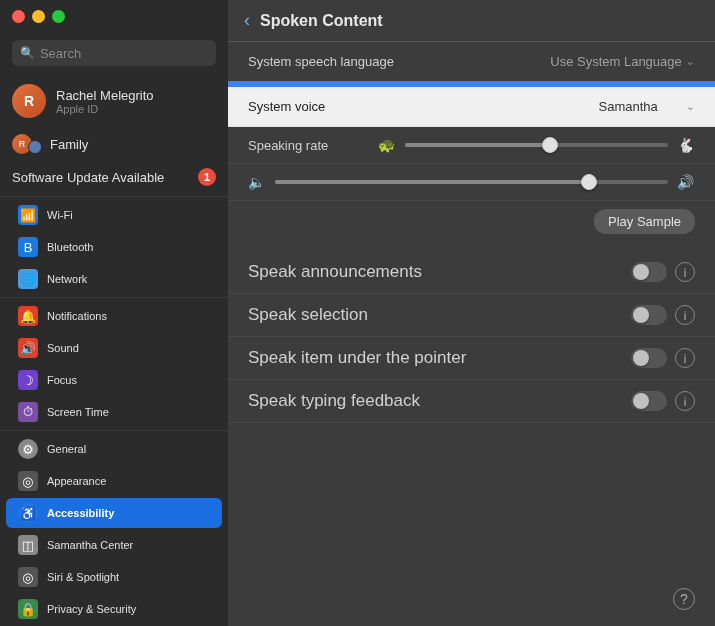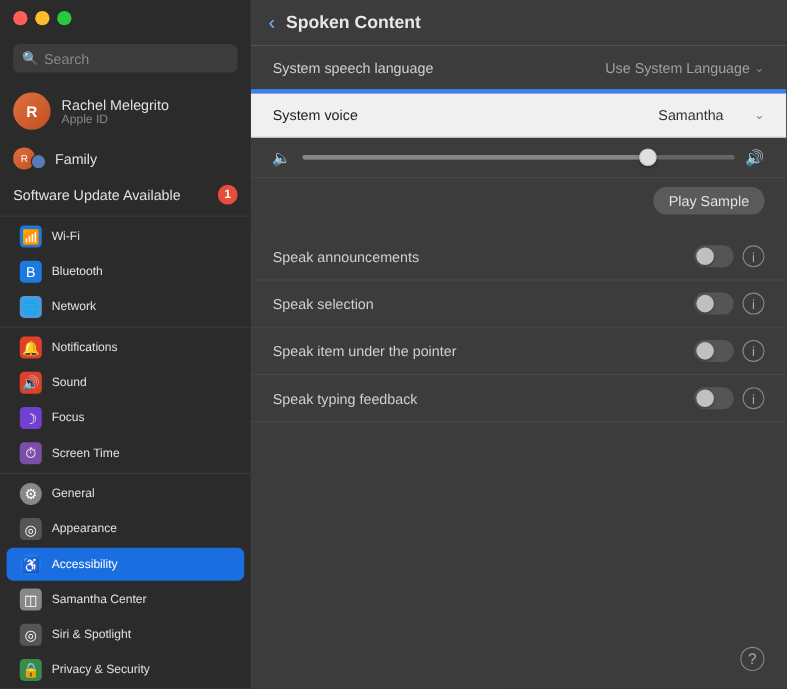--- a/index.html
+++ b/index.html
@@ -125,21 +125,21 @@
       background: #1a6ee0;
     }
     .sidebar-item-icon {
       width: 20px; height: 20px;
       border-radius: 4px;
       display: flex; align-items: center; justify-content: center;
       font-size: 13px;
       flex-shrink: 0;
     }
     .sidebar-item-label { font-size: 11px; color: #e0e0e0; }
-    .sidebar-item.active .sidebar-item-label { color: white; }
+    .sidebar-item.active .sidebar-item-label { color: white; font-weight: bold; }
 
     
     .icon-wifi { background: #1a7ae0; color: white; }
     .icon-bluetooth { background: #1a7ae0; color: white; }
     .icon-network { background: #4a9ade; color: white; }
     .icon-notifications { background: #e0402a; color: white; }
     .icon-sound { background: #e0402a; color: white; }
     .icon-focus { background: #7040d0; color: white; }
     .icon-screentime { background: #7b4ea8; color: white; }
     .icon-general { background: #888; color: white; border-radius: 50%; }
@@ -182,21 +182,21 @@
     .content-area {
       flex: 1;
       padding: 0;
       overflow-y: auto;
     }
 
     .settings-row {
       display: flex;
       align-items: center;
       padding: 12px 20px;
-      border-bottom: 4px solid #3b82f6;
+      border-bottom: 6px solid #3b82f6;
       background: #3c3c3c;
     }
     .settings-row.highlighted {
       background: #f0f0f0;
       border-bottom: 1px solid #ddd;
     }
     .settings-row-label {
       color: #d0d0d0;
       font-size: 13px;
       flex: 1;
@@ -259,21 +259,21 @@
       font-size: 13px;
       cursor: pointer;
     }
 
     .toggle-row {
       display: flex;
       align-items: center;
       padding: 11px 20px;
       border-bottom: 1px solid #484848;
     }
-    .toggle-label { color: #d0d0d0; font-size: 13px; flex: 1; }
+    .toggle-label { color: #d0d0d0; font-size: 17px; flex: 1; }
     .toggle-controls { display: flex; align-items: center; gap: 8px; }
 
     
     .toggle {
       width: 36px; height: 20px;
       background: #555;
       border-radius: 10px;
       position: relative;
       cursor: pointer;
     }
@@ -426,20 +426,29 @@
     </div>
 
     <div class="settings-row highlighted">
       <span class="settings-row-label">System voice</span>
       <div class="settings-row-value">
         <span>Samantha</span>
         <span class="dropdown-arrow">⌄</span>
       </div>
     </div>
 
+    <div class="slider-row">
+      <span class="slider-label">Speaking rate</span>
+      <span class="slider-icon">🐢</span>
+      <div class="slider-track">
+        <div class="slider-fill" style="width: 55%"></div>
+        <div class="slider-thumb" style="left: 55%"></div>
+      </div>
+      <span class="slider-icon">🐇</span>
+    </div>
 
     <div class="slider-row">
       <span class="slider-icon">🔈</span>
       <div class="slider-track">
         <div class="slider-fill" style="width: 80%"></div>
         <div class="slider-thumb" style="left: 80%"></div>
       </div>
       <span class="slider-icon">🔊</span>
     </div>
 

